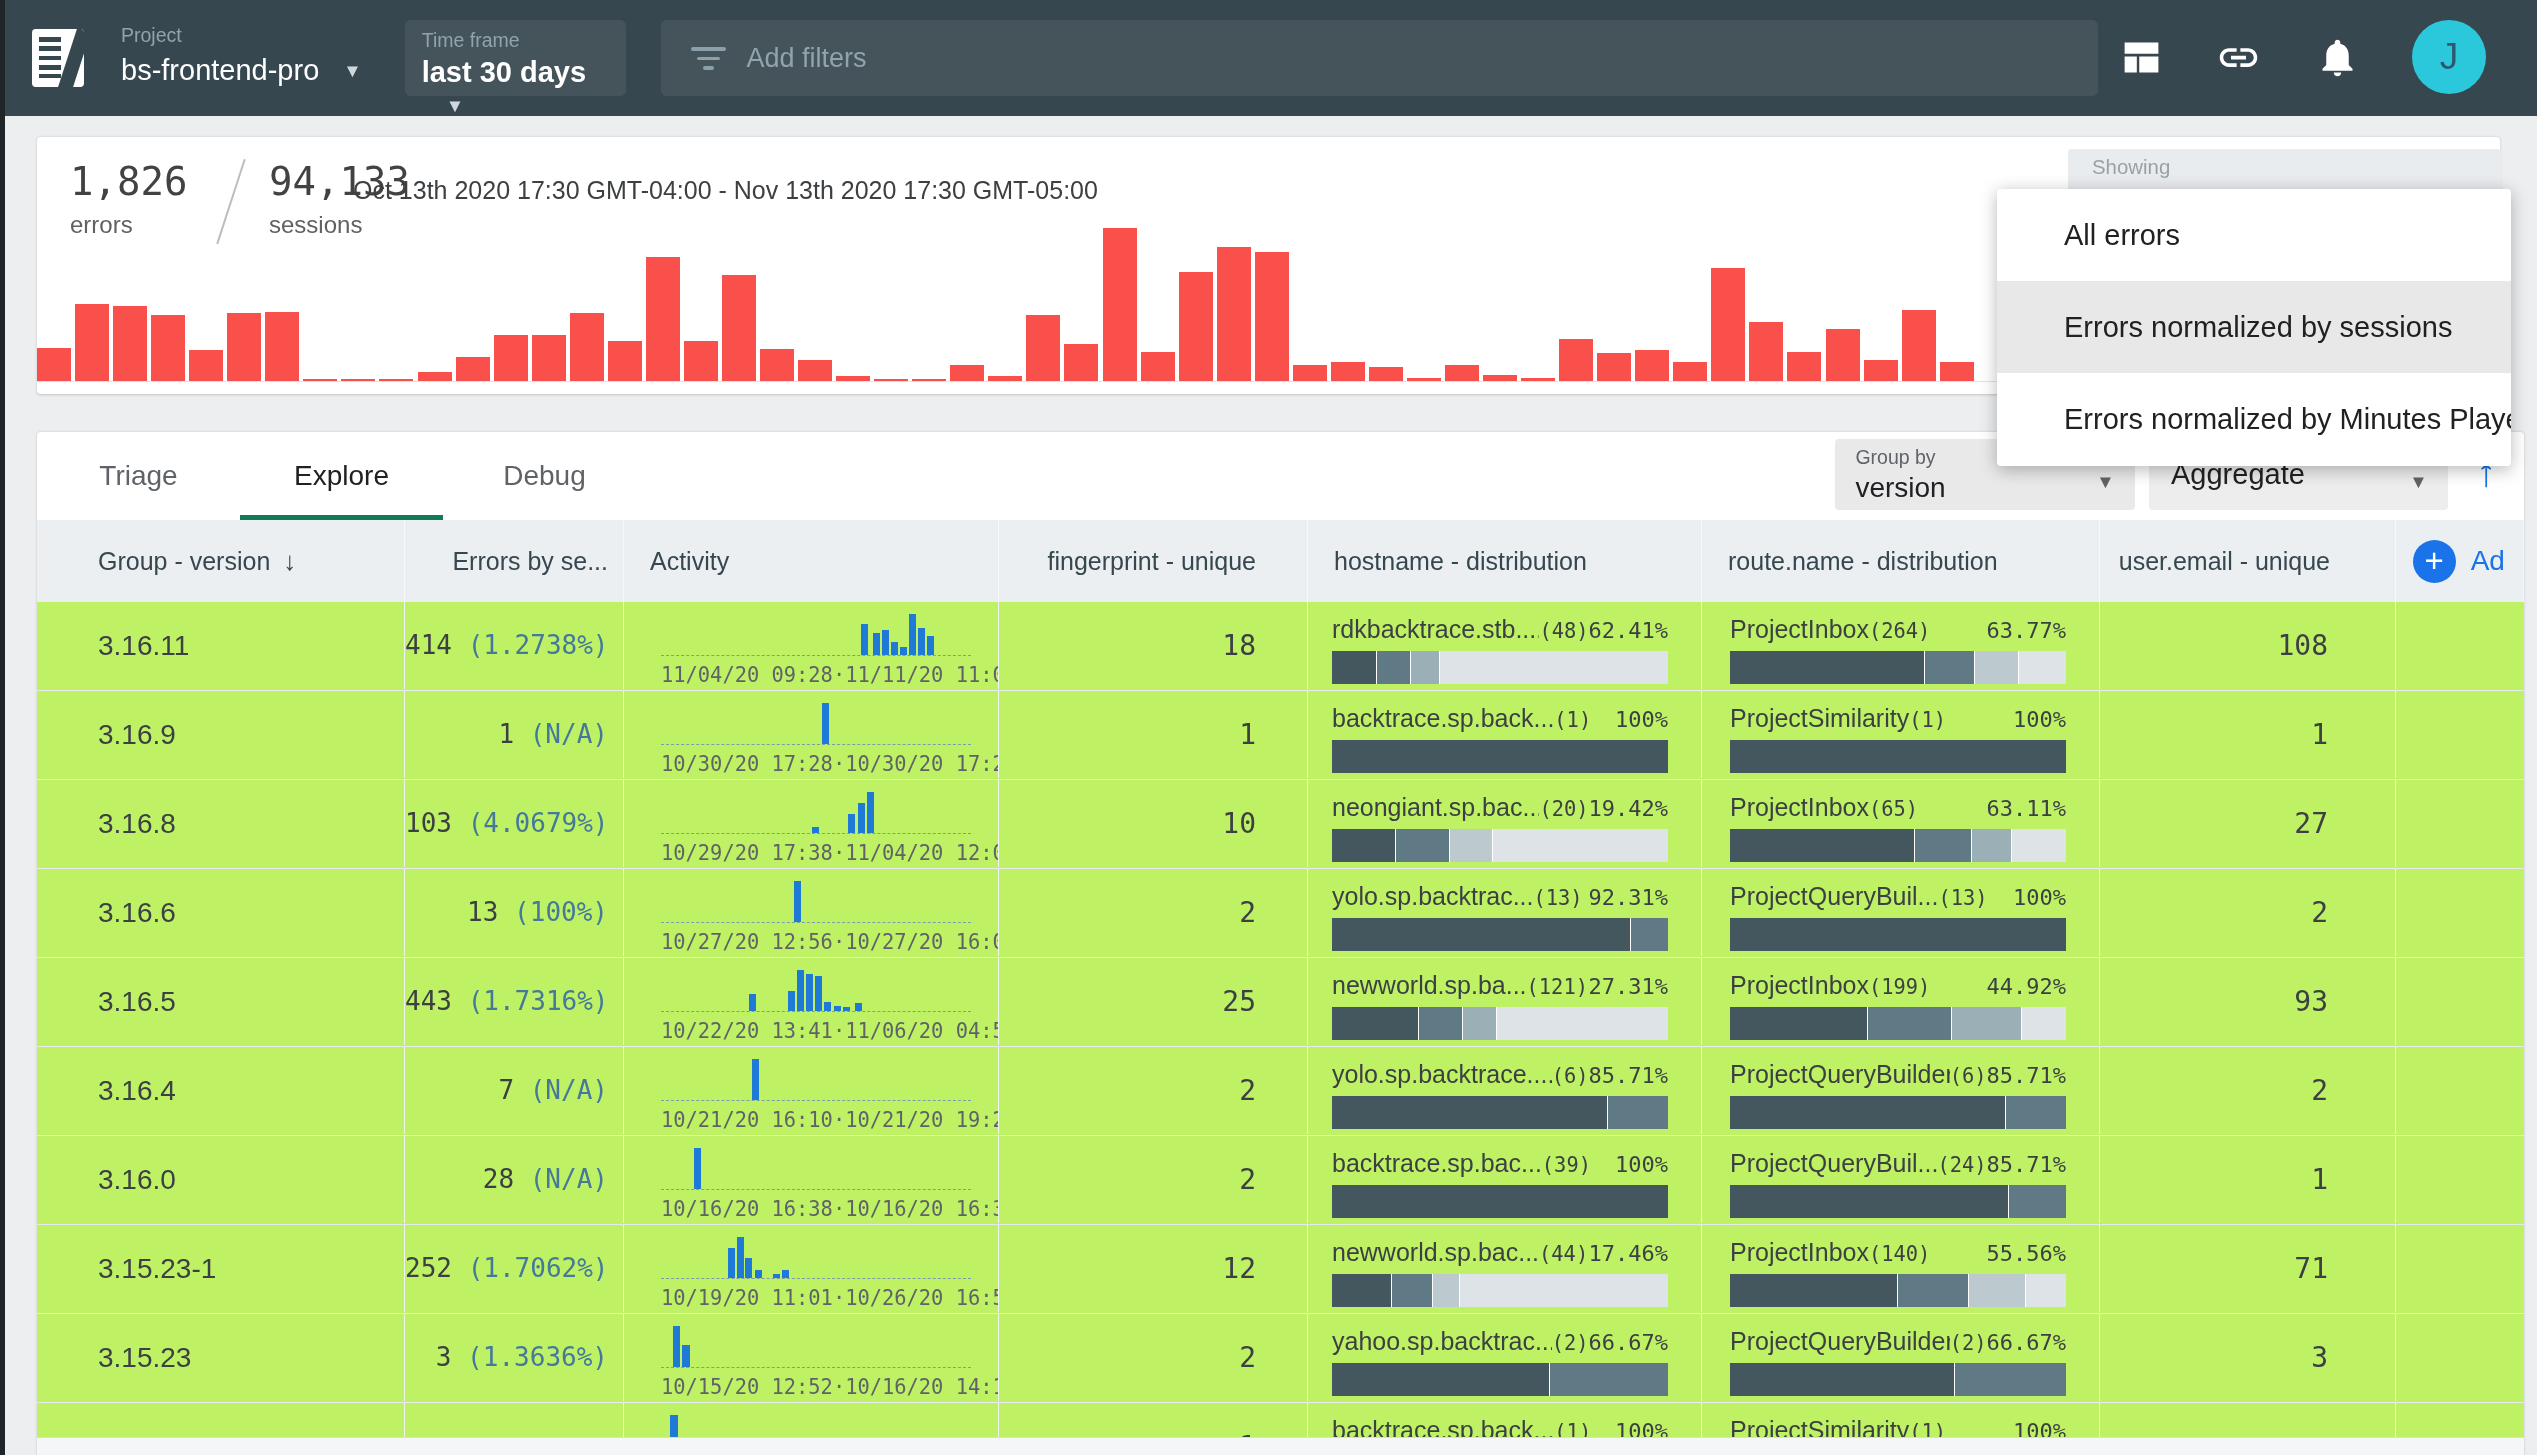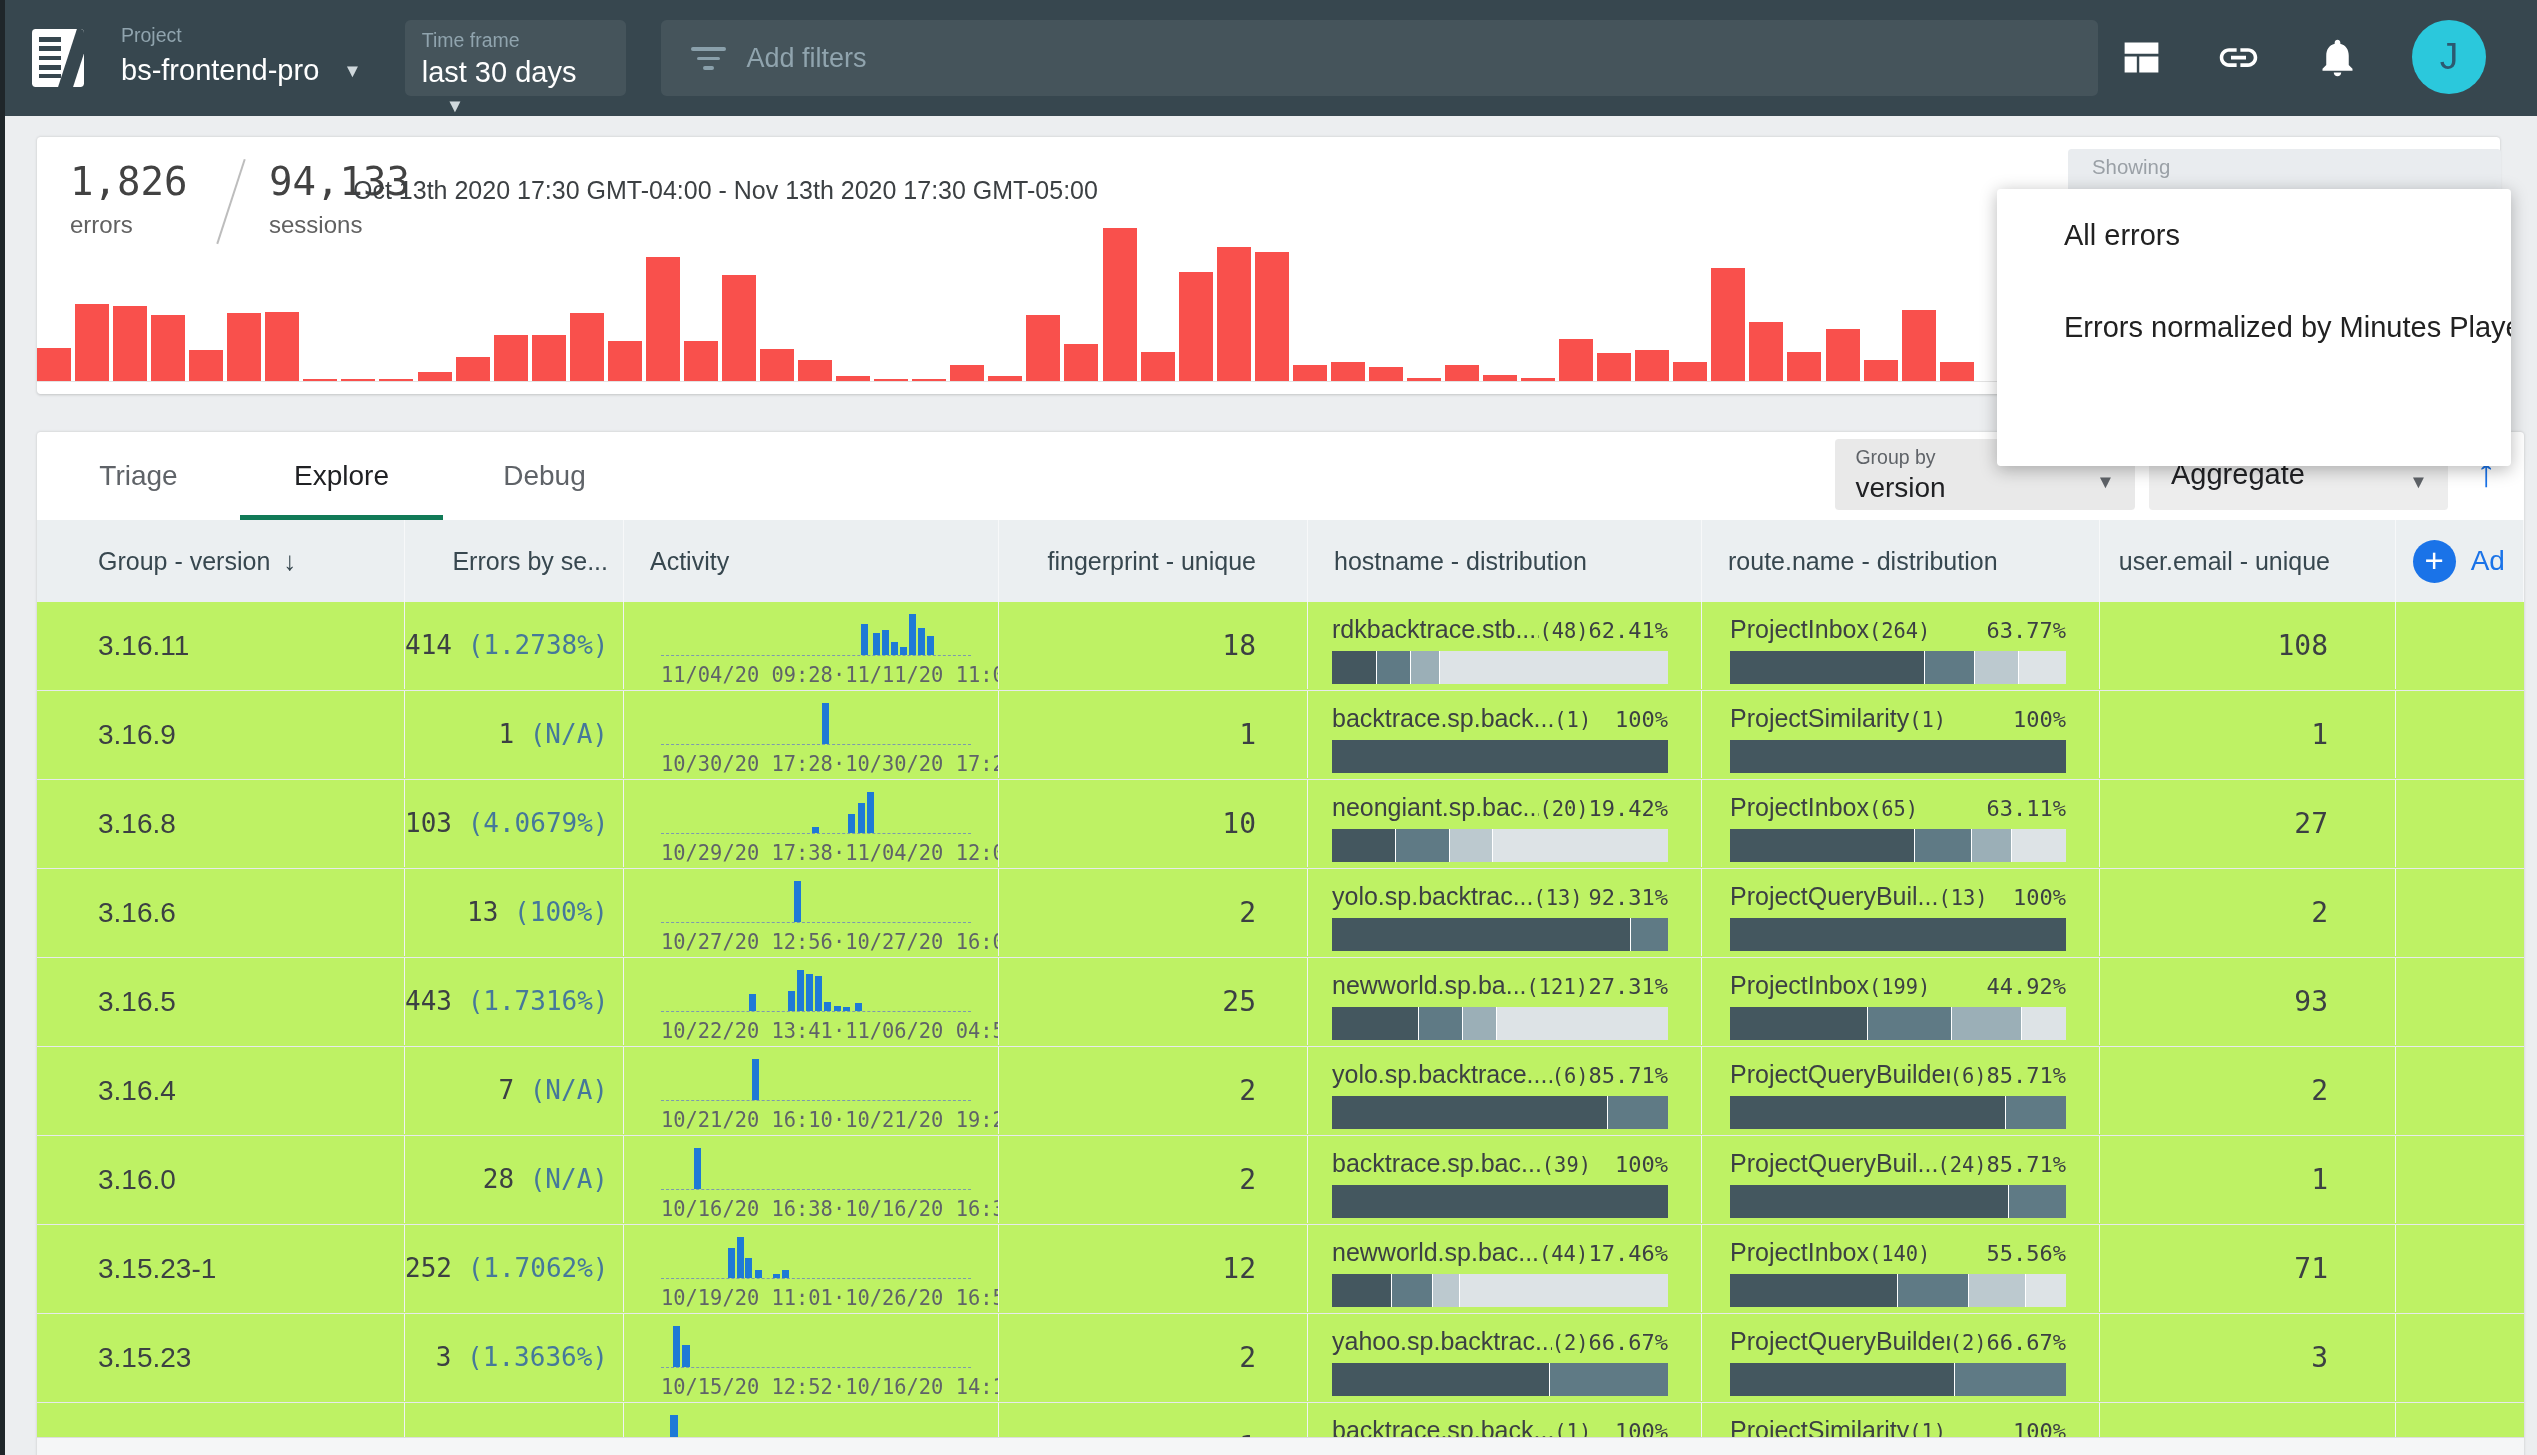--- a/index.html
+++ b/index.html
@@ -10,21 +10,21 @@
   
   #topbar { position:absolute; left:0; top:0; width:2538px; height:116px; background:#37474f; z-index:30; }
   #logo { position:absolute; left:32px; top:29px; width:52px; height:58px; background:#fff; border-radius:3.7px; overflow:hidden; }
   #logo .stripes { position:absolute; left:6.5px; top:8.4px; width:22px; height:41px;
     background:repeating-linear-gradient(to bottom, #37474f 0 4.6px, #fff 4.6px 9.3px); }
   #logo .slash { position:absolute; right:1.9px; top:-3.7px; width:15px; height:69px; background:#37474f; transform:skewX(-18deg); }
   .sel-label { font-size:19.5px; color:#90a4ae; }
   #project-sel { position:absolute; left:121px; top:24px; cursor:pointer; }
   #project-sel .val { font-size:29px; color:#fff; margin-top:6.5px; }
   #tf-sel { position:absolute; left:405px; top:20.4px; width:221px; height:76px; background:rgba(255,255,255,.07); border-radius:5.6px; padding:8.4px 16.7px; cursor:pointer; }
-  #tf-sel .val { font-size:29px; color:#fff; margin-top:4.6px; }
+  #tf-sel .val { font-size:29px; color:#fff; margin-top:4.6px;font-weight:bold; }
   .caret { display:inline-block; margin-left:24px; color:#cfd8dc; font-size:18.6px; transform:translateY(-2.8px); }
   #filters { position:absolute; left:661px; top:20.4px; width:1437px; height:76px; background:rgba(255,255,255,.07); border-radius:5.6px; display:flex; align-items:center; padding-left:30px; cursor:text; }
   .filter-icon { width:35px; margin-right:20.4px; }
   .filter-icon div { height:3.7px; background:#8aa0ab; border-radius:1.9px; margin:5.6px auto; }
   .filter-icon .l1{width:35px} .filter-icon .l2{width:23px} .filter-icon .l3{width:11px}
   #filters .ph { font-size:27px; color:#90a4ae; }
   .top-ico { position:absolute; top:35px; width:45px; height:45px; cursor:pointer; }
   #avatar { position:absolute; left:2412px; top:20.4px; width:74px; height:74px; border-radius:50%; background:#2bc8dc; color:#2c5970; font-size:37px; display:flex; align-items:center; justify-content:center; cursor:pointer; }
   
   #stats-card { position:absolute; left:37px; top:137px; width:2463px; height:257px; background:#fff; border-radius:3.7px; box-shadow:0 0.9px 2.8px rgba(0,0,0,.18); }
@@ -187,20 +187,21 @@
         <div class="hbar" style="left: 1865px; height: 71px; background: rgb(249, 80, 76);"></div>
         <div class="hbar" style="left: 1903px; height: 19.5px; background: rgb(249, 80, 76);"></div>
       </div>
   </div>
 
   <div id="showing-sel">
     <div class="sl">Showing</div>
   </div>
   <div id="showing-menu">
       <div class="menu-item">All errors</div>
+      <div class="menu-item selected">Errors normalized by sessions</div>
       <div class="menu-item">Errors normalized by Minutes Played</div>
     </div>
 
   <div id="table-card">
     <div id="tabs">
         <div class="tab">Triage</div>
         <div class="tab active">Explore</div>
         <div class="tab">Debug</div>
       </div>
     <div id="groupby">

